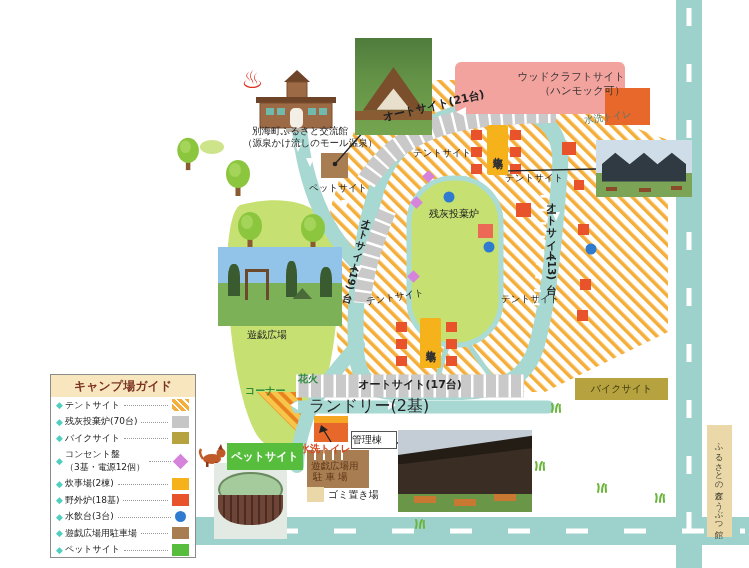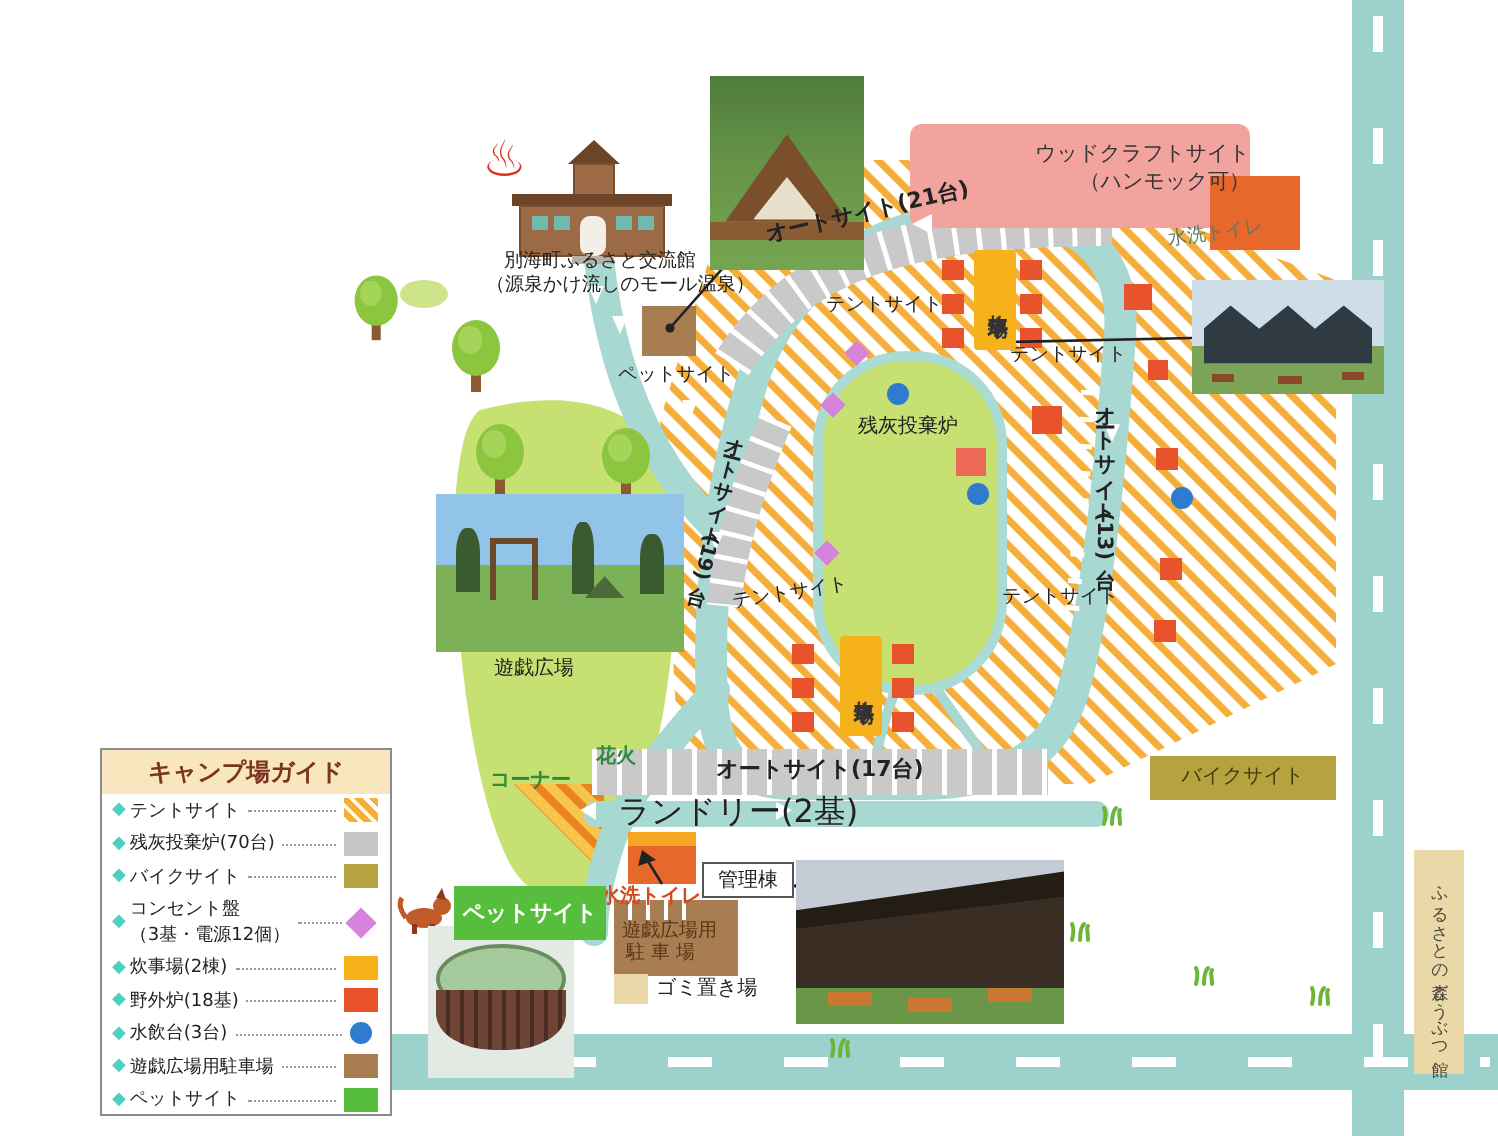--- a/index.html
+++ b/index.html
@@ -43,21 +43,21 @@
   #pet-banner{position:absolute;left:227px;top:443px;width:76px;height:27px;background:#56be3c;
               display:flex;align-items:center;justify-content:center;color:#fff;
               font-weight:bold;font-size:11px;}
   
   #animal-strip{position:absolute;left:707px;top:425px;width:25px;height:112px;background:#ebd8a8;
                 display:flex;align-items:center;justify-content:center;}
   #animal-strip span{writing-mode:vertical-rl;font-size:8.5px;color:#4a4a3a;}
   
   #admin-box{position:absolute;left:351px;top:431px;width:46px;height:18px;background:#fff;
              border:1.5px solid #555;box-sizing:border-box;display:flex;align-items:center;
-             justify-content:center;font-size:10px;color:#222;}
+             font-size:10px;color:#222;}
 </style>
 </head>
 <body>
 
 <div id="stage">
 
   <svg class="base" width="749" height="568" viewBox="0 0 749 568">
     <defs>
       <pattern id="hatch" width="9" height="9" patternUnits="userSpaceOnUse" patternTransform="rotate(-45)">
         <rect width="9" height="9" fill="#ffffff"></rect>

